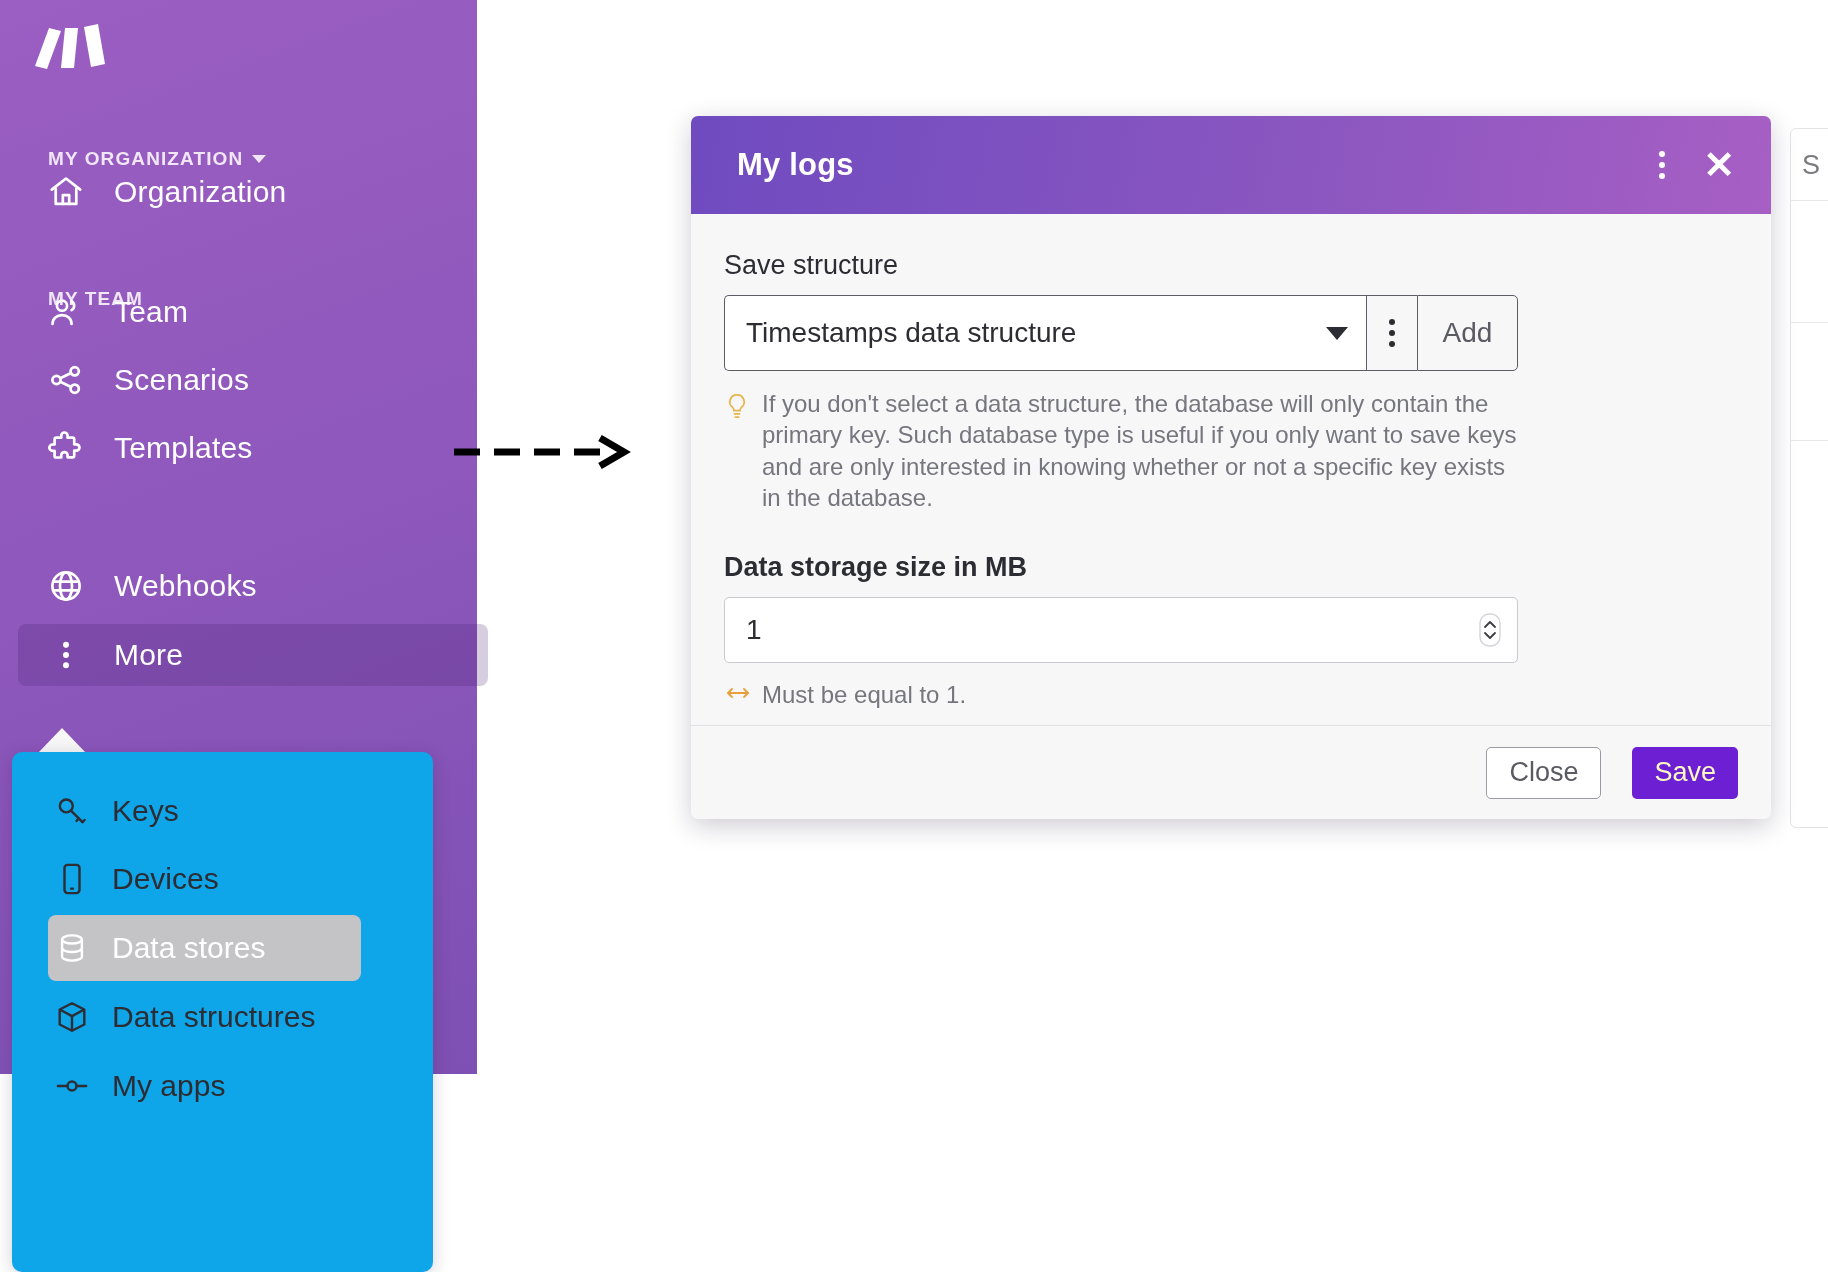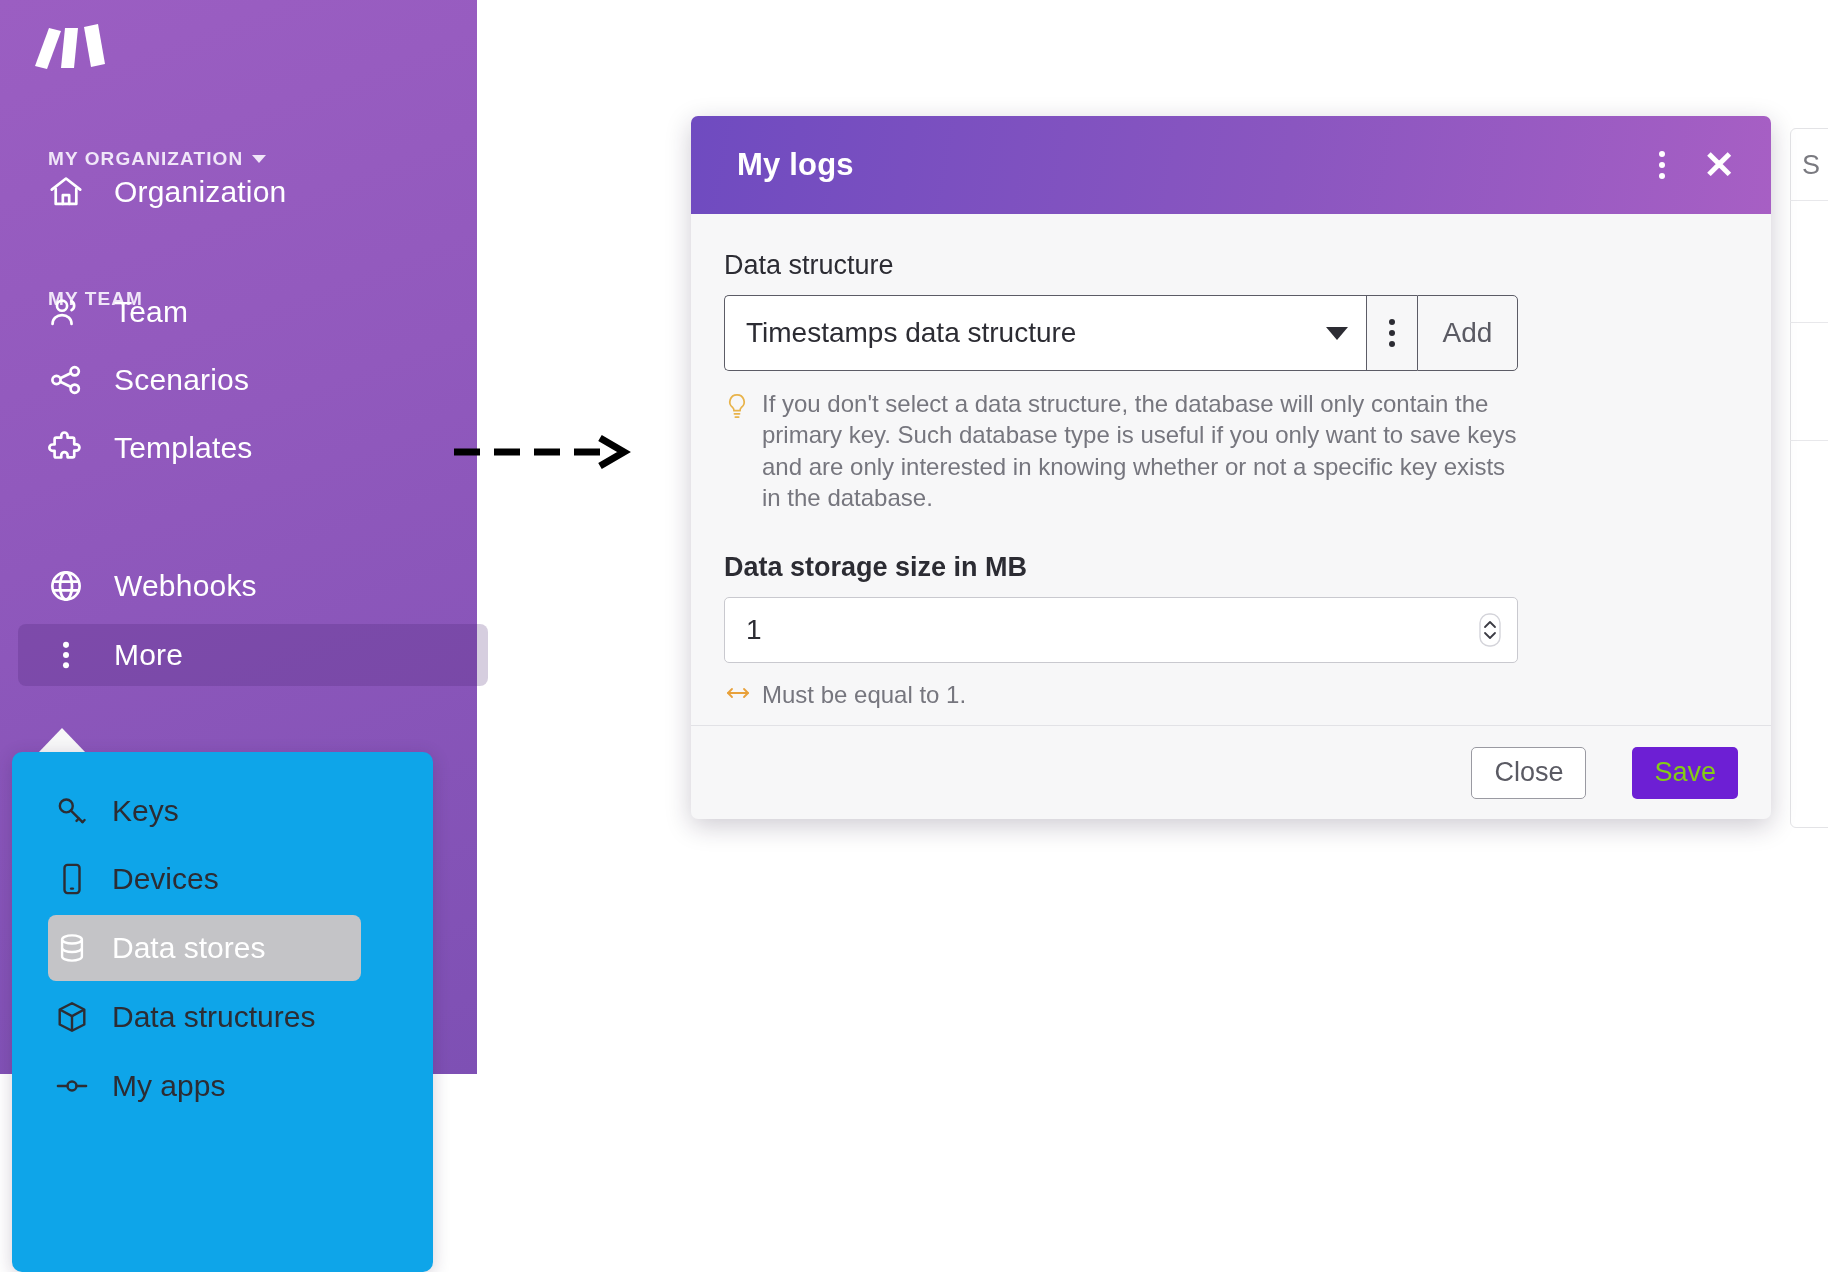--- a/index.html
+++ b/index.html
@@ -161,29 +161,29 @@
     display: flex; flex-direction: column; align-items: center; gap: 2px; color: #3c3c44;
   }
 
   .validation { display: flex; align-items: center; margin-top: 18px; }
   .validation-icon { width: 38px; flex: none; color: #e8a13a; }
   .validation-text { font-size: 24px; color: #76767e; }
 
   .modal-footer {
     position: absolute; left: 0; bottom: 0; width: 1080px; height: 94px;
     border-top: 1px solid #e2e2e6;
-    display: flex; align-items: center; justify-content: flex-end; gap: 16px;
+    display: flex; align-items: center; justify-content: flex-end; gap: 31px;
     padding-right: 33px;
   }
   .btn {
     height: 52px; border-radius: 5px; display: flex; align-items: center; justify-content: center;
     font-size: 27px; padding: 0 22px;
   }
   .btn-close { background: #ffffff; border: 1px solid #9a9aa2; color: #5a5a63; }
-  .btn-save { background: #6d1fd4; color: #84cc16; margin-left: 30px; }
+  .btn-save { background: #6d1fd4; color: #fef9c3; }
 </style>
 </head>
 <body>
 
 <div id="root">
 
   <div class="bg-panel"></div>
   <div class="bg-panel-rule bg-rule-1"></div>
   <div class="bg-panel-rule bg-rule-2"></div>
   <div class="bg-panel-rule bg-rule-3"></div>
@@ -351,21 +351,21 @@
           <i></i>
             <i></i>
             <i></i>
         </span>
         <span class="close-x">✕</span>
       </div>
     </div>
 
     <div class="modal-body">
 
-      <div class="field-label">Data structure</div>
+      <div class="field-label">Save structure</div>
 
       <div class="select-row">
         <div class="select-box">
           <span class="select-value">Timestamps data structure</span>
           <span class="select-caret"></span>
         </div>
         <div class="select-kebab">
           <i></i>
             <i></i>
             <i></i>

